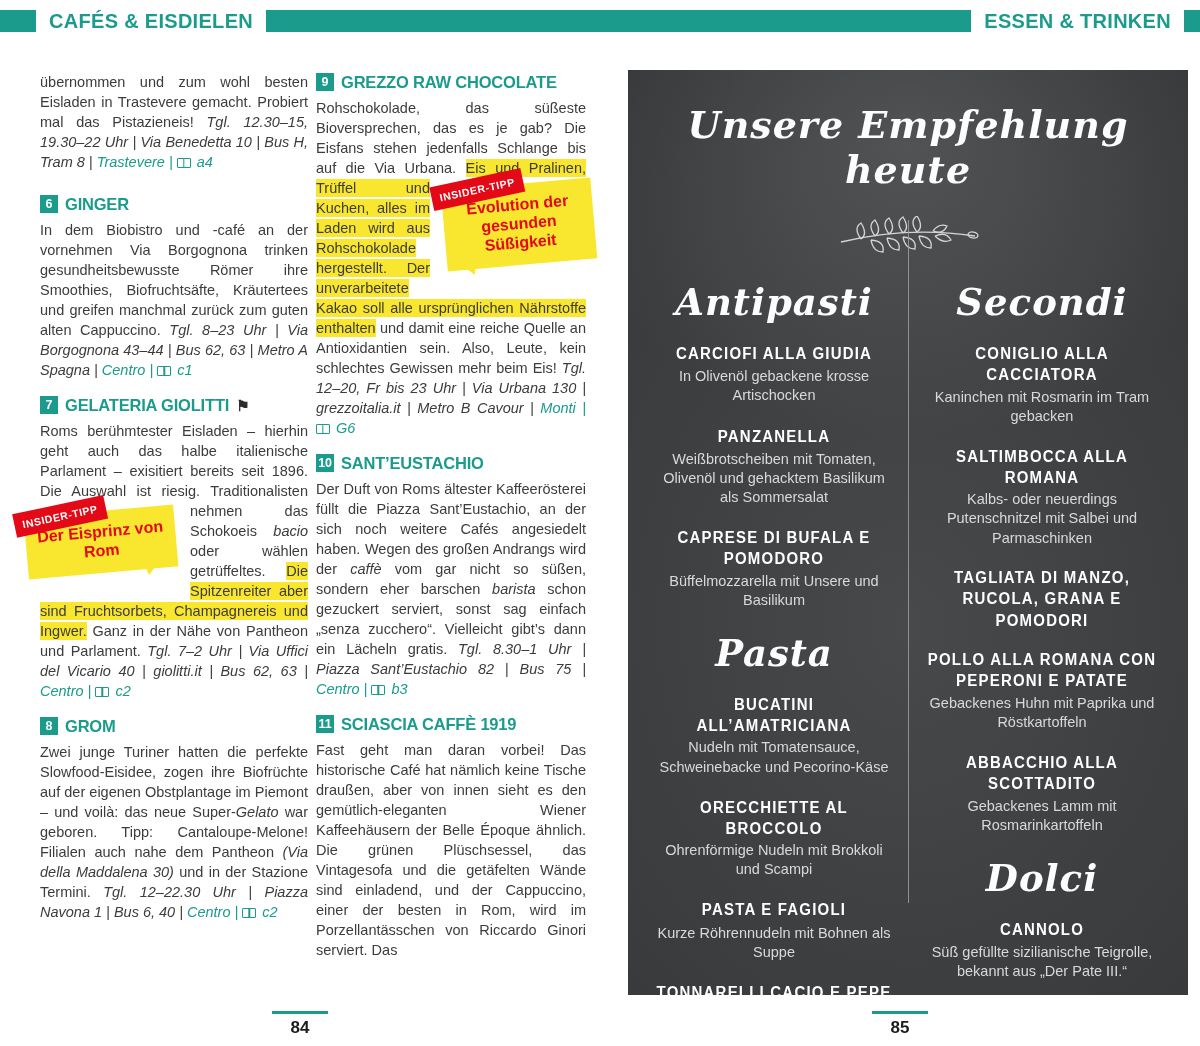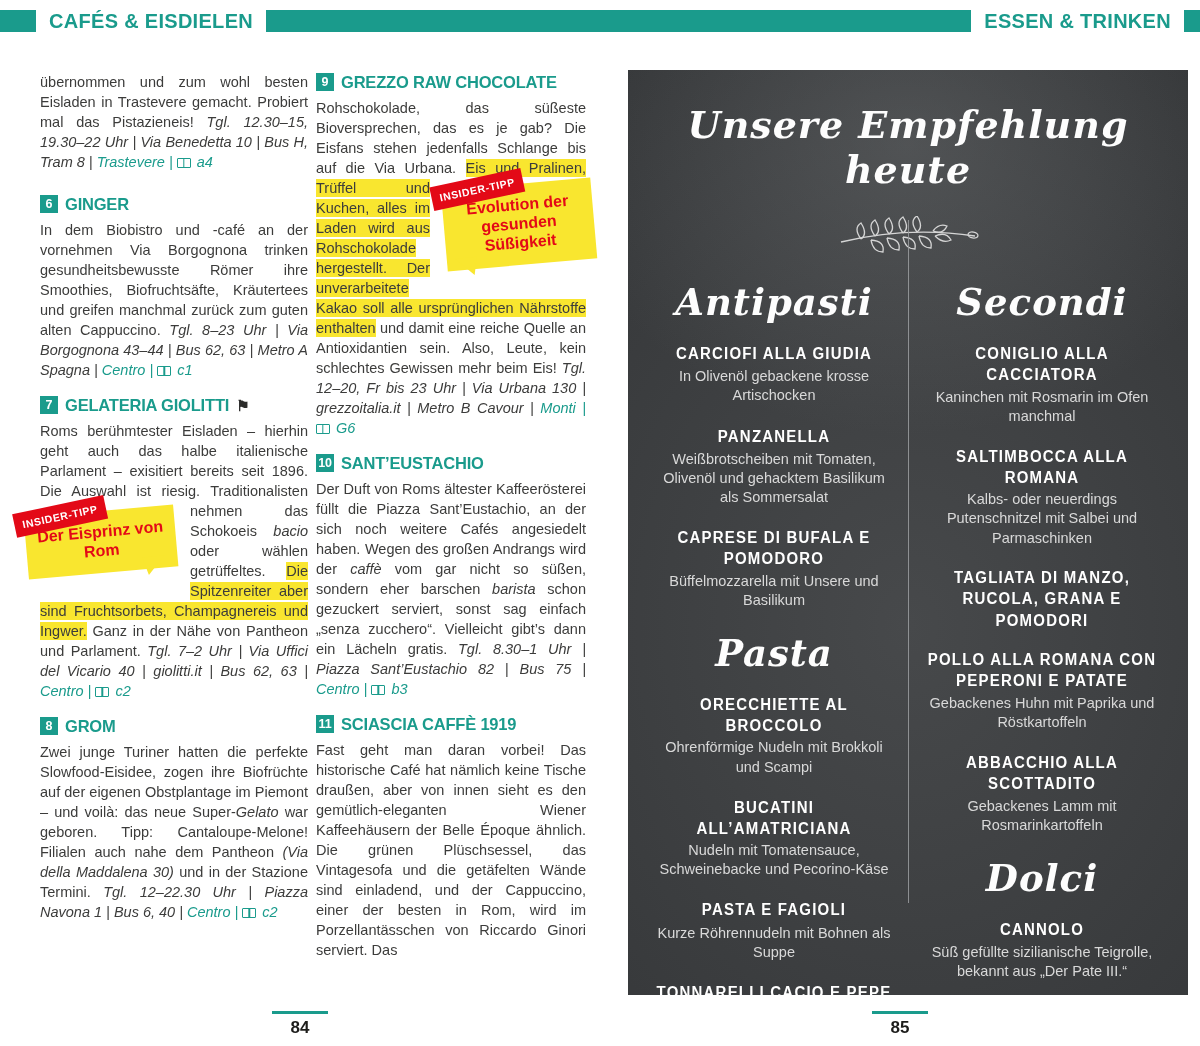--- a/index.html
+++ b/index.html
@@ -210,42 +210,42 @@
             <div class="menu-item-desc">Weißbrotscheiben mit Tomaten, Olivenöl und gehacktem Basilikum als Sommersalat</div>
           </div>
           <div class="menu-item">
             <div class="menu-item-name">CAPRESE DI BUFALA E POMODORO</div>
             <div class="menu-item-desc">Büffelmozzarella mit Unsere und Basilikum</div>
           </div>
         </div>
         <div class="menu-section">
           <div class="menu-heading">Pasta</div>
           <div class="menu-item">
+            <div class="menu-item-name">BUCATINI ALL’AMATRICIANA</div>
+            <div class="menu-item-desc">Nudeln mit Tomatensauce, Schweinebacke und Pecorino-Käse</div>
+          </div>
+          <div class="menu-item">
             <div class="menu-item-name">ORECCHIETTE AL BROCCOLO</div>
             <div class="menu-item-desc">Ohrenförmige Nudeln mit Brokkoli und Scampi</div>
           </div>
           <div class="menu-item">
-            <div class="menu-item-name">BUCATINI ALL’AMATRICIANA</div>
-            <div class="menu-item-desc">Nudeln mit Tomatensauce, Schweinebacke und Pecorino-Käse</div>
-          </div>
-          <div class="menu-item">
             <div class="menu-item-name">PASTA E FAGIOLI</div>
             <div class="menu-item-desc">Kurze Röhrennudeln mit Bohnen als Suppe</div>
           </div>
           <div class="menu-item">
             <div class="menu-item-name">TONNARELLI CACIO E PEPE</div>
           </div>
         </div>
       </div>
     <div class="menu-col">
         <div class="menu-section">
           <div class="menu-heading">Secondi</div>
           <div class="menu-item">
             <div class="menu-item-name">CONIGLIO ALLA CACCIATORA</div>
-            <div class="menu-item-desc">Kaninchen mit Rosmarin im Ofen manchmal</div>
+            <div class="menu-item-desc">Kaninchen mit Rosmarin im Tram gebacken</div>
           </div>
           <div class="menu-item">
             <div class="menu-item-name">SALTIMBOCCA ALLA ROMANA</div>
             <div class="menu-item-desc">Kalbs- oder neuerdings Putenschnitzel mit Salbei und Parmaschinken</div>
           </div>
           <div class="menu-item">
             <div class="menu-item-name">TAGLIATA DI MANZO, RUCOLA, GRANA E POMODORI</div>
           </div>
           <div class="menu-item">
             <div class="menu-item-name">POLLO ALLA ROMANA CON PEPERONI E PATATE</div>

